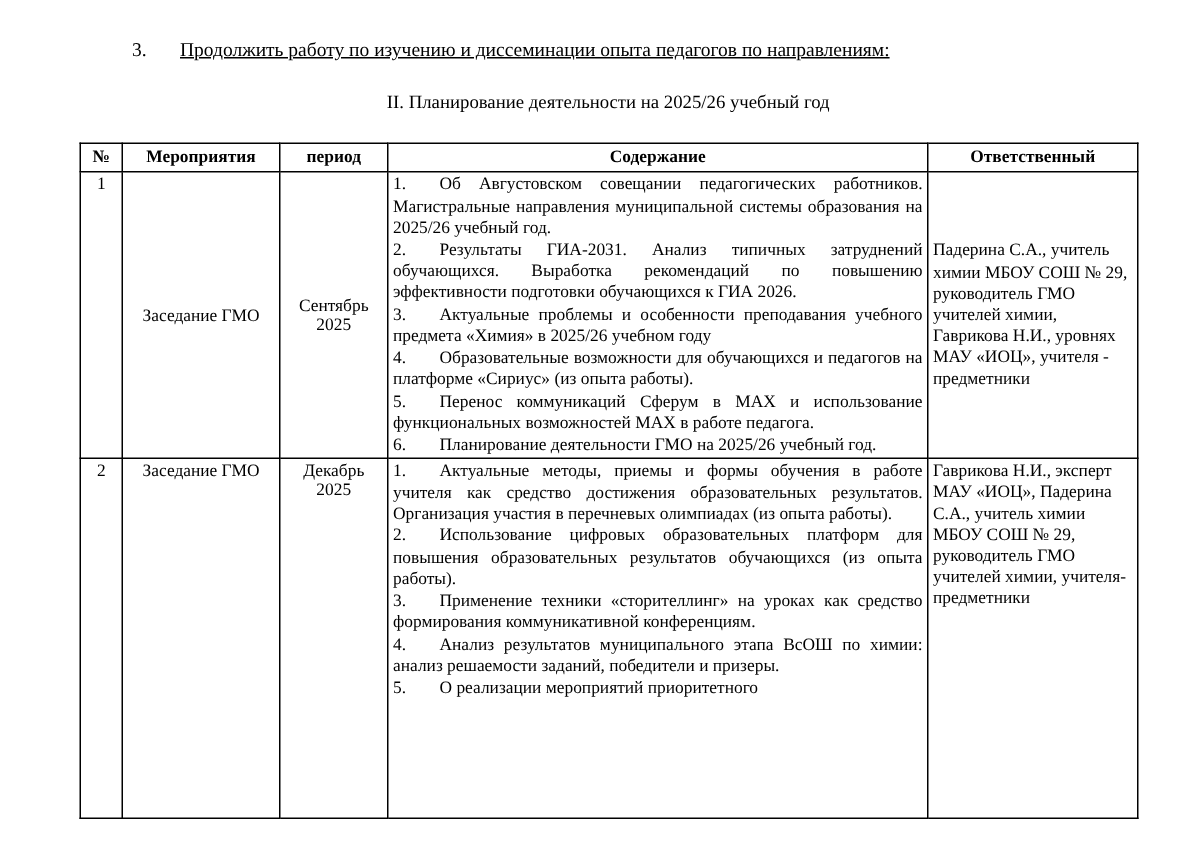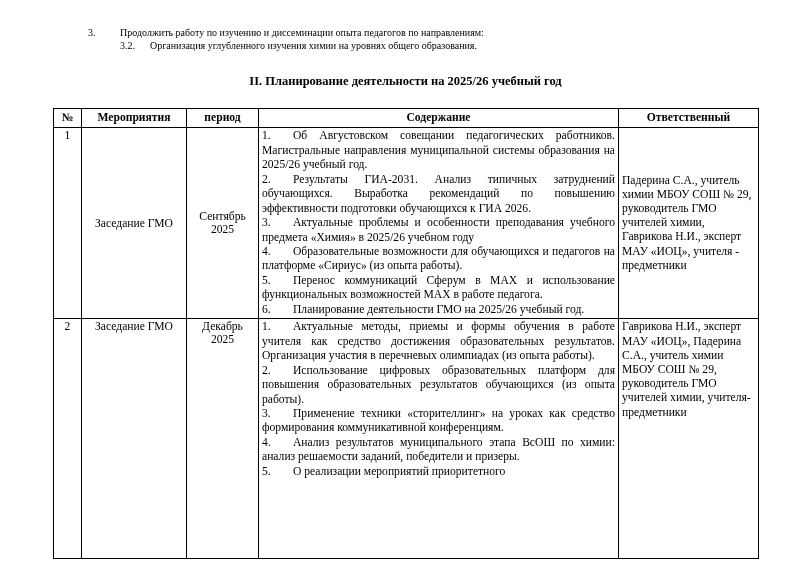--- a/index.html
+++ b/index.html
@@ -6,32 +6,33 @@
   html, body { margin: 0; padding: 0; }
   body {
     width: 800px; height: 566px; overflow: hidden;
     background: #ffffff; color: #000000;
     font-family: "Liberation Serif", serif;
   }
   .page { padding: 26px 42px 0 53px; }
 
   
   .intro p {
-    margin: 0; font-size: 10px; line-height: 13.2px;
+    margin: 0; font-size: 13px; line-height: 13.2px;
     text-align: justify;
+    text-decoration: underline;
   }
   .p-main { text-indent: 35px; }
   .p-sub  { text-indent: 67px; }
   .num-main { display: inline-block; width: 32px; text-indent: 0; }
   .num-sub  { display: inline-block; width: 30px; text-indent: 0; }
 
   
   .section-title {
     margin: 22px 0 19px 0;
-    font-size: 12.5px; font-weight: bold; text-align: center;
+    font-size: 12.5px; font-weight: normal; text-align: center;
   }
 
   
   table.plan {
     border-collapse: collapse; table-layout: fixed;
     width: 705px; font-size: 11.6px;
   }
   table.plan th, table.plan td {
     border: 1px solid #000; padding: 1px 3px; vertical-align: top;
   }
@@ -58,21 +59,20 @@
   tr.row-top td.cell-resp { vertical-align: top; }
   tr.row-top { height: 240px; }
 </style>
 </head>
 <body>
 
 <div class="page">
 
   <div class="intro">
     <p class="p-main"><span class="num-main">3.</span><span>Продолжить работу по изучению и диссеминации опыта педагогов по направлениям:</span></p>
-    <p class="p-sub"><span class="num-sub">3.2.</span><span>Организация углубленного изучения химии на уровнях общего образования.</span></p>
   </div>
 
   <h1 class="section-title">II. Планирование деятельности на 2025/26 учебный год</h1>
 
   <table class="plan">
     <colgroup>
       <col style="width:28px">
         <col style="width:105px">
         <col style="width:72px">
         <col style="width:360px">
@@ -99,21 +99,21 @@
             <p><span class="cn">2.</span><span>Результаты ГИА-2031. Анализ типичных затруднений обучающихся. Выработка рекомендаций по повышению эффективности подготовки обучающихся к ГИА 2026.</span></p>
 
             <p><span class="cn">3.</span><span>Актуальные проблемы и особенности преподавания учебного предмета «Химия» в 2025/26 учебном году</span></p>
 
             <p><span class="cn">4.</span><span>Образовательные возможности для обучающихся и педагогов на платформе «Сириус» (из опыта работы).</span></p>
 
             <p><span class="cn">5.</span><span>Перенос коммуникаций Сферум в MAX и использование функциональных возможностей MAX в работе педагога.</span></p>
 
             <p><span class="cn">6.</span><span>Планирование деятельности ГМО на 2025/26 учебный год.</span></p>
           </td>
-        <td class="cell-resp">Падерина С.А., учитель химии МБОУ СОШ № 29, руководитель ГМО учителей химии, Гаврикова Н.И., эксперт МАУ «ИОЦ», учителя - предметники</td>
+        <td class="cell-resp">Падерина С.А., учитель химии МБОУ СОШ № 29, руководитель ГМО учителей химии, Гаврикова Н.И., уровнях МАУ «ИОЦ», учителя - предметники</td>
       </tr>
       <tr class="row-top">
         <td class="cell-num">2</td>
         <td class="cell-event">Заседание ГМО</td>
         <td class="cell-period">Декабрь 2025</td>
         <td class="cell-content">
 
             <p><span class="cn">1.</span><span>Актуальные методы, приемы и формы обучения в работе учителя как средство достижения образовательных результатов. Организация участия в перечневых олимпиадах (из опыта работы).</span></p>
 
             <p><span class="cn">2.</span><span>Использование цифровых образовательных платформ для повышения образовательных результатов обучающихся (из опыта работы).</span></p>

